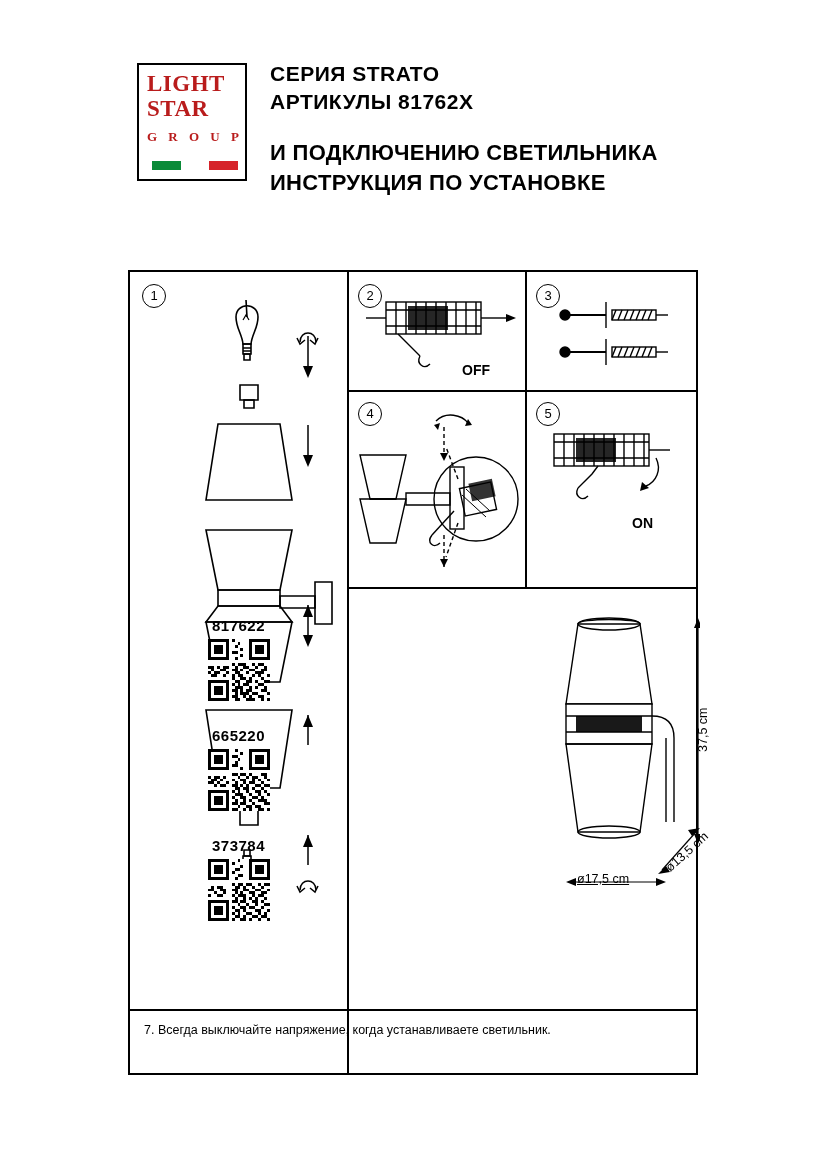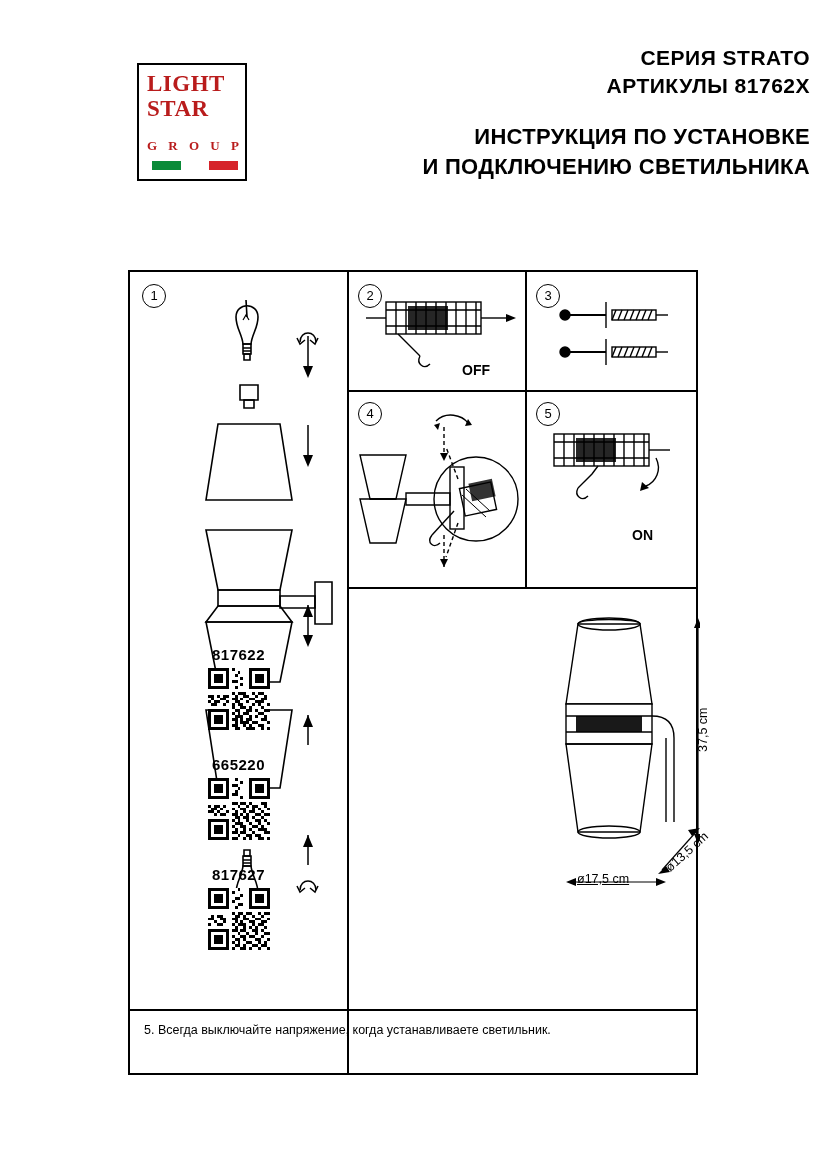--- a/index.html
+++ b/index.html
@@ -48,41 +48,41 @@
     font-weight: bold;
     font-size: 23px;
     line-height: 25px;
     letter-spacing: 0.5px;
     color: #b91c1c;
   }
   .logo-text .l3 {
     font-size: 13px;
     letter-spacing: 4px;
     display: block;
-    margin-top: 12px;
+    margin-top: 3px;
   }
   .logo-flag {
     position: absolute;
     left: 13px;
     bottom: 9px;
     width: 86px;
     height: 9px;
     display: flex;
   }
   .logo-flag i { display: block; height: 100%; flex: 1 1 33.333%; }
   .flag-g { background: #0a8a38; }
   .flag-w { background: #ffffff; }
   .flag-r { background: #d6232a; }
 
   .header-right {
     position: absolute;
     left: 270px;
-    top: 4px;
+    top: 20px;
     width: 540px;
-    text-align: right;
+    text-align: left;
   }
   .series-line,
   .article-line {
     font-weight: bold;
     font-size: 21px;
     line-height: 28px;
     letter-spacing: 0.5px;
   }
   .title-block {
     margin-top: 22px;
@@ -170,21 +170,21 @@
     position: absolute;
     left: 14px;
     top: 748px;
     width: 545px;
     font-size: 12.5px;
     line-height: 21px;
   }
   .notes div { white-space: nowrap; }
 
   
-  .qr-item { position: absolute; left: 0; width: 217px; text-align: center; margin-top: 29px; }
+  .qr-item { position: absolute; left: 0; width: 217px; text-align: center; }
   .qr-code-label {
     font-size: 15px;
     font-weight: bold;
     letter-spacing: 0.5px;
     margin-bottom: 5px;
   }
   .qr-img {
     width: 62px; height: 62px;
     margin: 0 auto;
     display: block;
@@ -232,22 +232,22 @@
         <i class="flag-g"></i>
           <i class="flag-w"></i>
           <i class="flag-r"></i>
       </div>
     </div>
 
     <div class="header-right">
       <div class="series-line">СЕРИЯ STRATO</div>
       <div class="article-line">АРТИКУЛЫ 81762X</div>
       <div class="title-block">
+        <div>И ПОДКЛЮЧЕНИЮ СВЕТИЛЬНИКА</div>
         <div>ИНСТРУКЦИЯ ПО УСТАНОВКЕ</div>
-        <div>И ПОДКЛЮЧЕНИЮ СВЕТИЛЬНИКА</div>
       </div>
     </div>
   </div>
 
   <div class="frame">
 
     <div class="div-v-left"></div>
     <div class="div-v-mid"></div>
     <div class="div-h-1"></div>
     <div class="div-v-step5"></div>
@@ -410,21 +410,21 @@
           <path d="M113 38 L134 38"></path>
           <path d="M62 54 L56 62 L42 76"></path>
           <path d="M42 76 C38 84 46 90 52 84"></path>
           <path d="M120 46 C126 58 120 70 110 74"></path>
         </g>
         <g fill="#000">
           <path d="M106 70 l-2 9 l9 -3 z"></path>
         </g>
       </svg>
     </div>
-    <div class="cell-label" style="left:502px; top:255px;">ON</div>
+    <div class="cell-label" style="left:502px; top:243px;">ON</div>
 
     <div class="qr-item" style="top:345px;">
       <div class="qr-code-label">817622</div>
       <svg class="qr-img" viewBox="0 0 21 21" shape-rendering="crispEdges">
         <rect width="21" height="21" fill="#fff"></rect>
         <g fill="#000">
           <rect x="0" y="0" width="7" height="1"></rect>
             <rect x="0" y="6" width="7" height="1"></rect>
           <rect x="0" y="0" width="1" height="7"></rect>
             <rect x="6" y="0" width="1" height="7"></rect>
@@ -602,21 +602,21 @@
           <rect x="8" y="20" width="2" height="1"></rect>
             <rect x="12" y="20" width="1" height="1"></rect>
           <rect x="14" y="20" width="1" height="1"></rect>
             <rect x="17" y="20" width="2" height="1"></rect>
           <rect x="20" y="20" width="1" height="1"></rect>
         </g>
       </svg>
     </div>
 
     <div class="qr-item" style="top:565px;">
-      <div class="qr-code-label">817627</div>
+      <div class="qr-code-label">373784</div>
       <svg class="qr-img" viewBox="0 0 21 21" shape-rendering="crispEdges">
         <rect width="21" height="21" fill="#fff"></rect>
         <g fill="#000">
           <rect x="0" y="0" width="7" height="1"></rect>
             <rect x="0" y="6" width="7" height="1"></rect>
           <rect x="0" y="0" width="1" height="7"></rect>
             <rect x="6" y="0" width="1" height="7"></rect>
           <rect x="2" y="2" width="3" height="3"></rect>
           <rect x="14" y="0" width="7" height="1"></rect>
             <rect x="14" y="6" width="7" height="1"></rect>
@@ -746,17 +746,17 @@
           <path d="M188 262 l12 -2 l-4 -6 z"></path>
           <path d="M230 216 l-12 2 l4 6 z"></path>
         </g>
       </svg>
     </div>
     <div class="dim-v" style="left:566px; top:480px;">37,5 cm</div>
     <div class="dim-h" style="left:447px; top:600px;">ø17,5 cm</div>
     <div class="dim-diag" style="left:533px; top:592px;">ø13,5 cm</div>
 
     <div class="notes">
-      <div>5. Всегда выключайте напряжение, когда устанавливаете светильник.</div>
+      <div>7. Всегда выключайте напряжение, когда устанавливаете светильник.</div>
     </div>
 
   </div>
 </div>
 
 </body></html>

